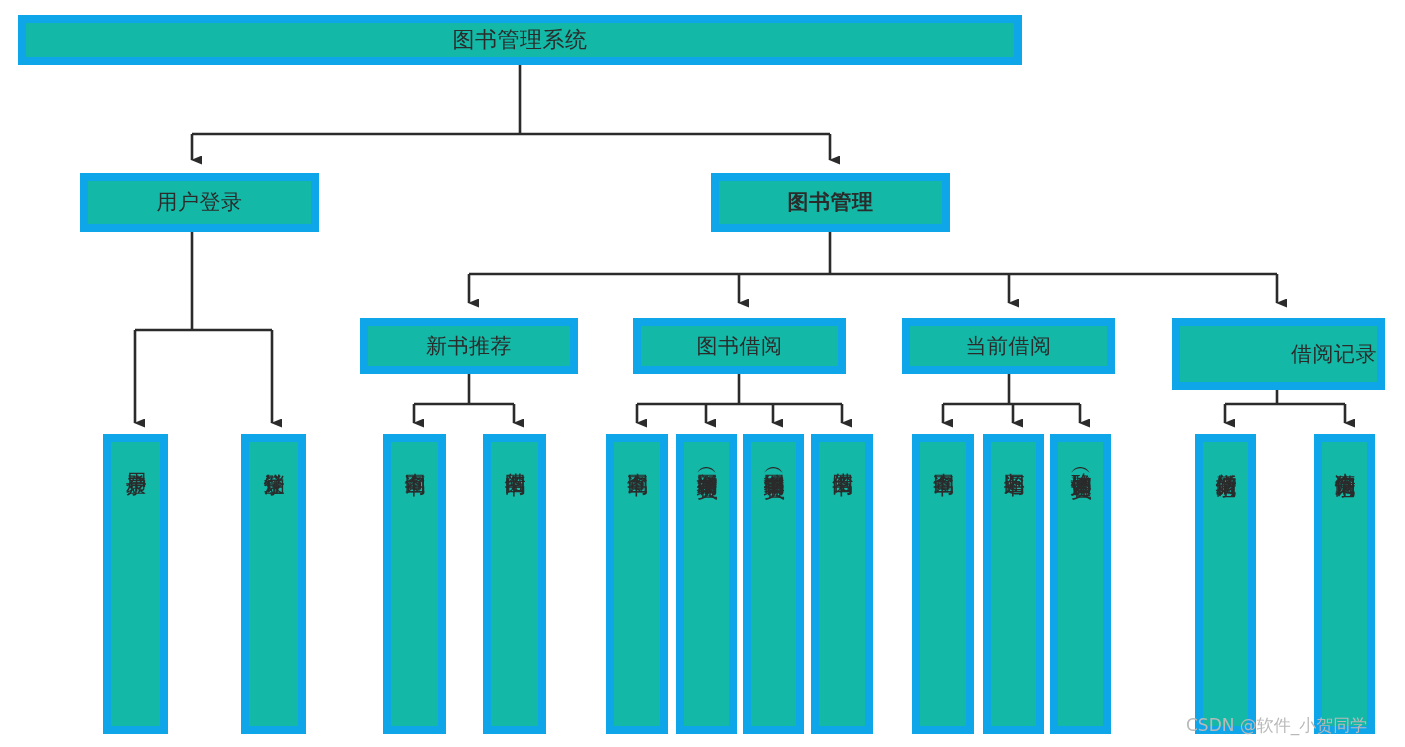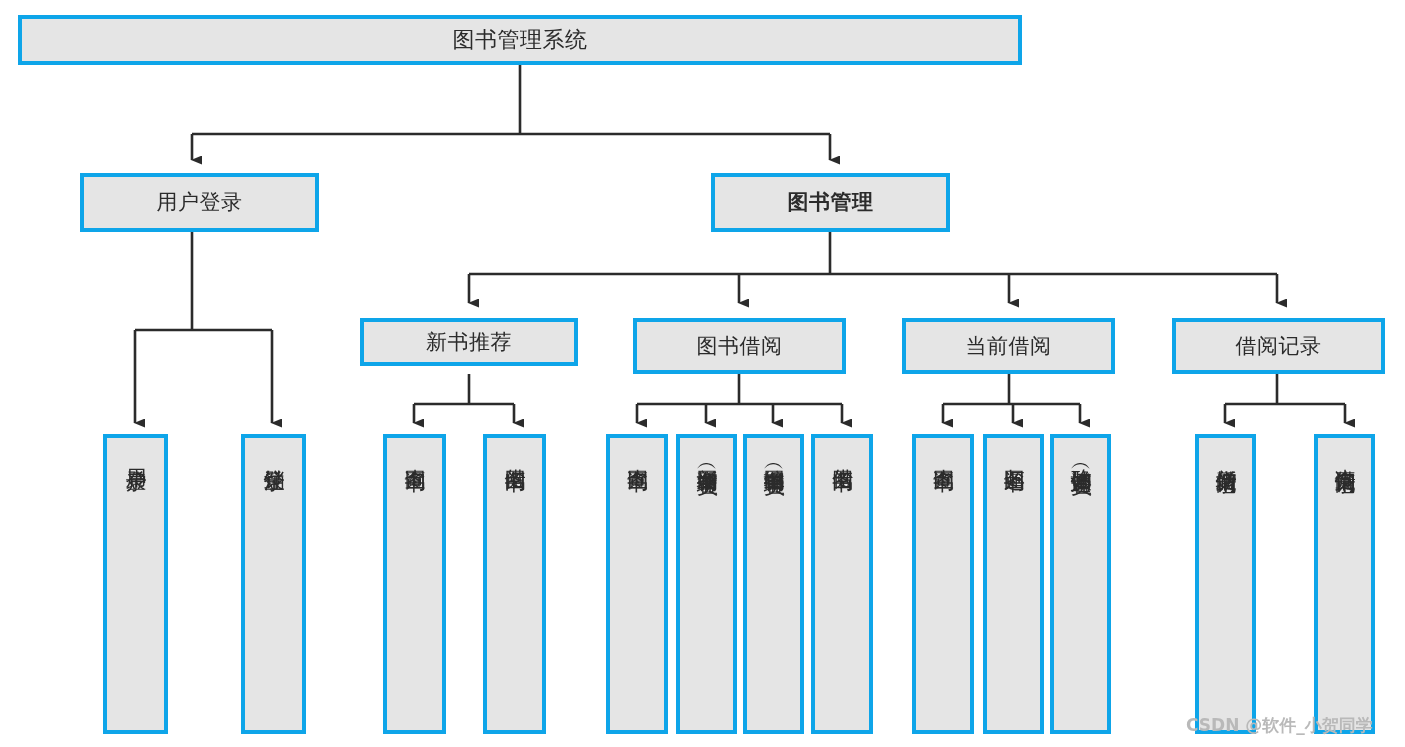--- a/index.html
+++ b/index.html
@@ -22,22 +22,22 @@
     position: absolute;
     left: 0;
     top: 0;
     width: 1405px;
     height: 747px;
     pointer-events: none;
   }
   .node {
     position: absolute;
     box-sizing: border-box;
-    border: 4px solid #0ea5e9;
-    background: #e5e5e5;
+    border: 8px solid #0ea5e9;
+    background: #14b8a6;
     display: flex;
     align-items: center;
     justify-content: center;
     color: #2b2b2b;
     z-index: 2;
   }
   .node .label {
     display: block;
     text-align: center;
     line-height: 1.18;
@@ -65,21 +65,20 @@
   }
   #watermark {
     position: absolute;
     left: 1186px;
     top: 714px;
     font-size: 17px;
     color: #b9b9b9;
     white-space: nowrap;
     z-index: 5;
     font-family: "DejaVu Sans", "Liberation Sans", sans-serif;
-    font-weight: bold;
   }
 </style>
 </head>
 <body>
 
 <div id="diagram-root">
 
   <svg id="connector-layer" width="1405" height="747" viewBox="0 0 1405 747" xmlns="http://www.w3.org/2000/svg">
     <defs>
       <marker id="arrowhead" markerWidth="9" markerHeight="11" refX="4.5" refY="10" orient="auto" markerUnits="userSpaceOnUse">
@@ -136,33 +135,33 @@
   </div>
 
   <div class="node horizontal" style="left:80px; top:173px; width:239px; height:59px;">
     <span class="label">用户登录</span>
   </div>
 
   <div class="node horizontal" style="left:711px; top:173px; width:239px; height:59px;font-weight:bold;">
     <span class="label">图书管理</span>
   </div>
 
-  <div class="node horizontal" style="left:360px; top:318px; width:218px; height:48px;">
+  <div class="node horizontal" style="left:360px; top:318px; width:218px; height:56px;">
     <span class="label">新书推荐</span>
   </div>
 
   <div class="node horizontal" style="left:633px; top:318px; width:213px; height:56px;">
     <span class="label">图书借阅</span>
   </div>
 
   <div class="node horizontal" style="left:902px; top:318px; width:213px; height:56px;justify-content:center;">
     <span class="label">当前借阅</span>
   </div>
 
-  <div class="node horizontal" style="left:1172px; top:318px; width:213px; height:56px;">
+  <div class="node horizontal" style="left:1172px; top:318px; width:213px; height:72px;justify-content:flex-end;">
     <span class="label">借阅记录</span>
   </div>
 
   <div class="node vertical" style="left:103px; top:434px; width:65px; height:300px;">
     <span class="label">用户登录</span>
   </div>
 
   <div class="node vertical" style="left:241px; top:434px; width:65px; height:300px;">
     <span class="label">注销登录</span>
   </div>

